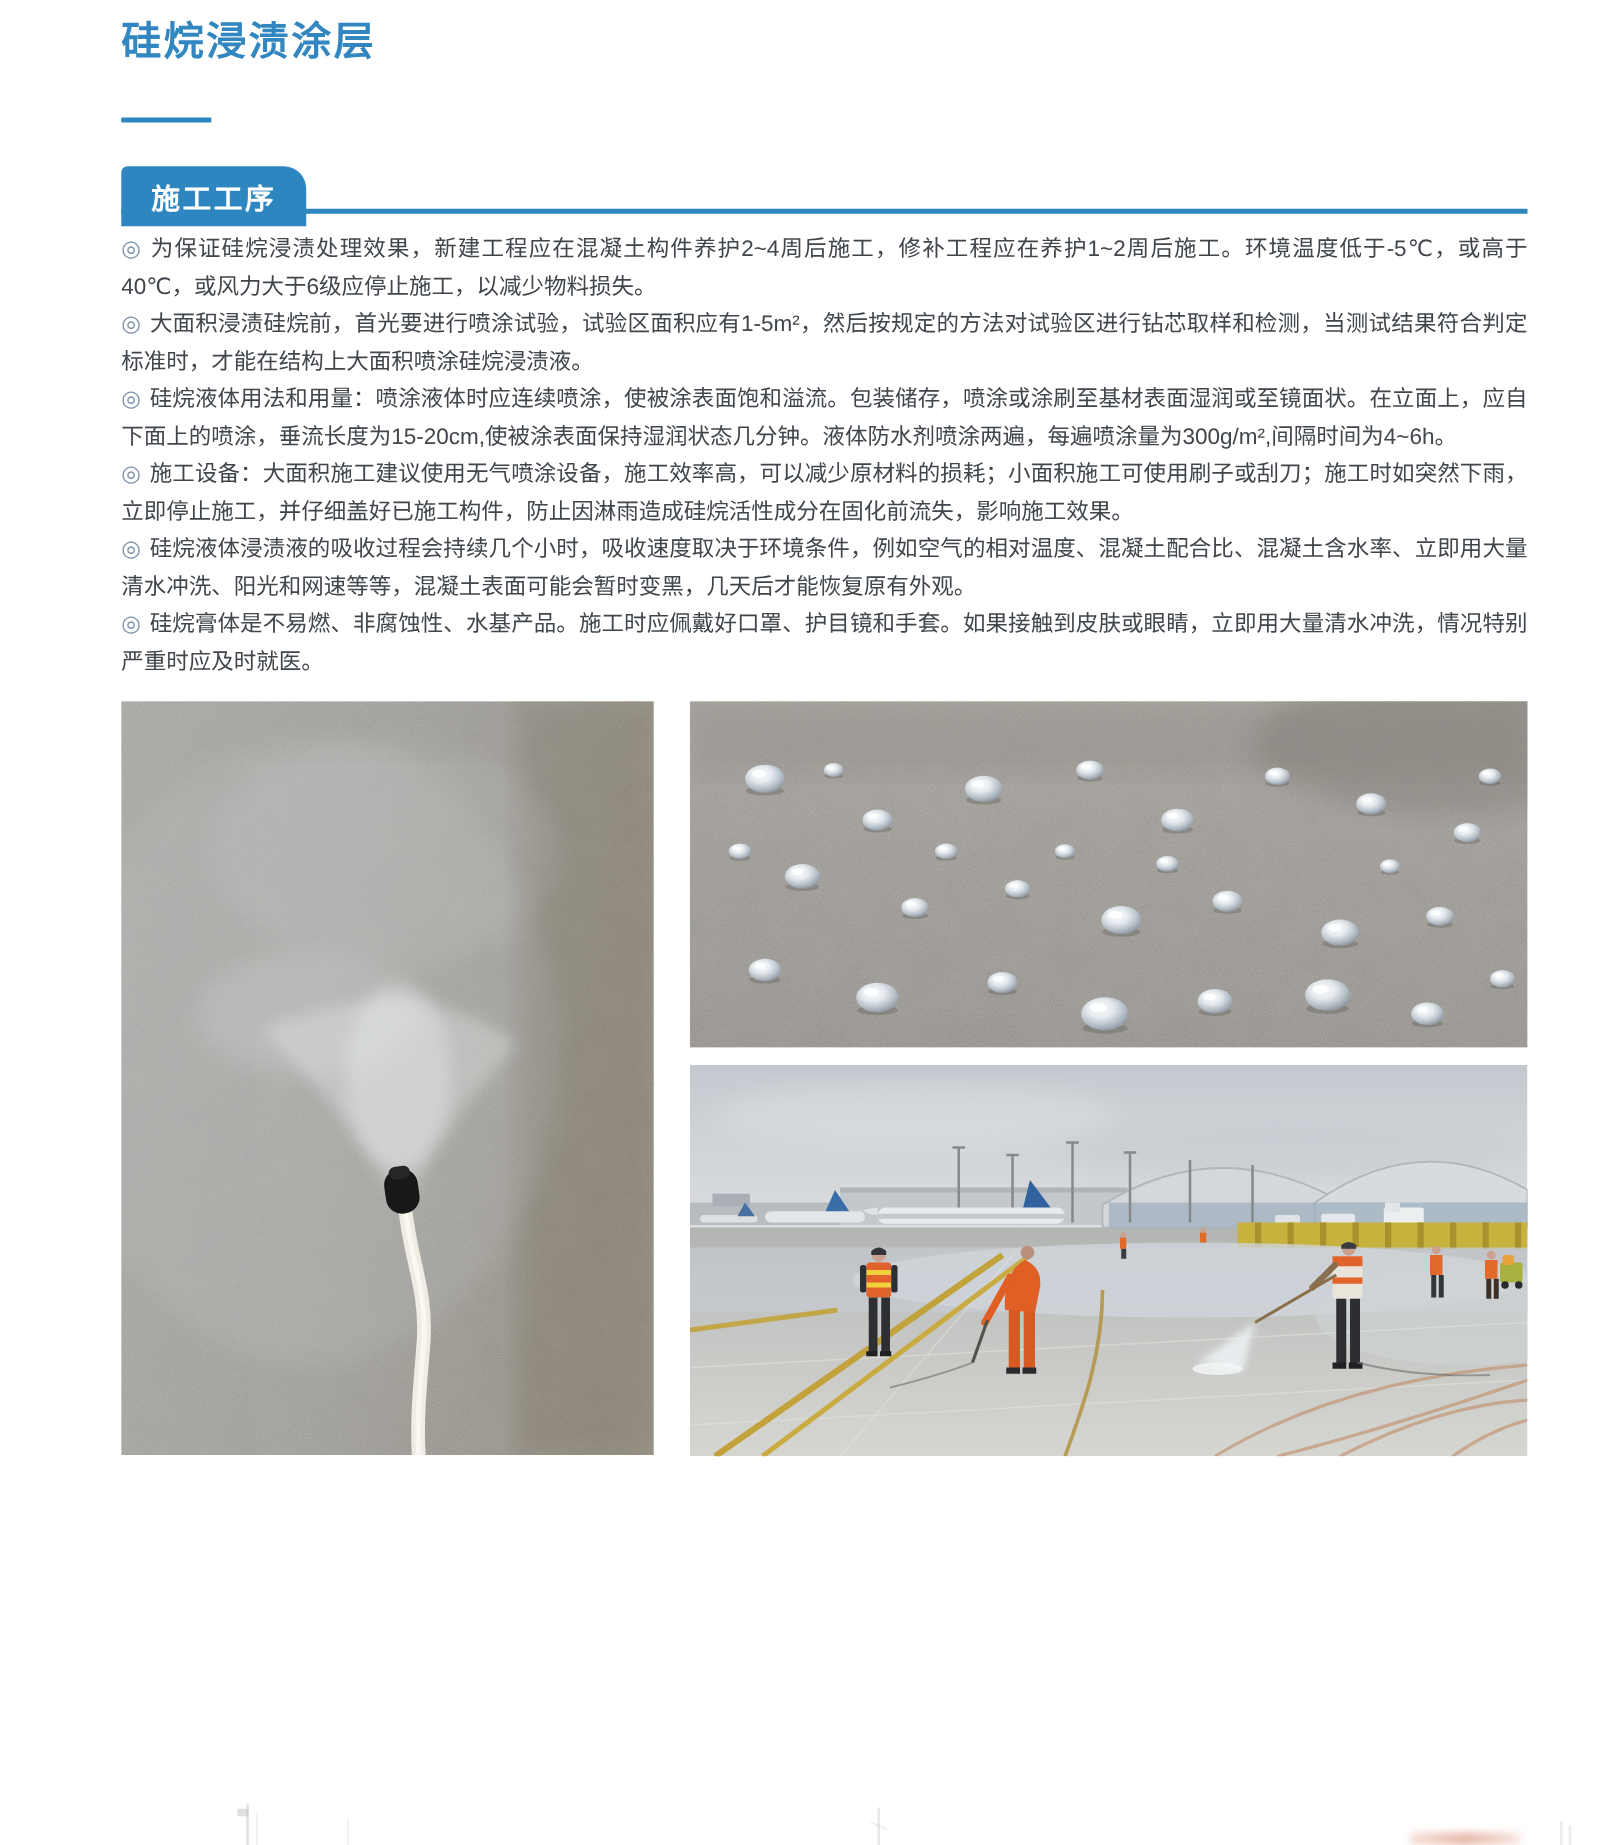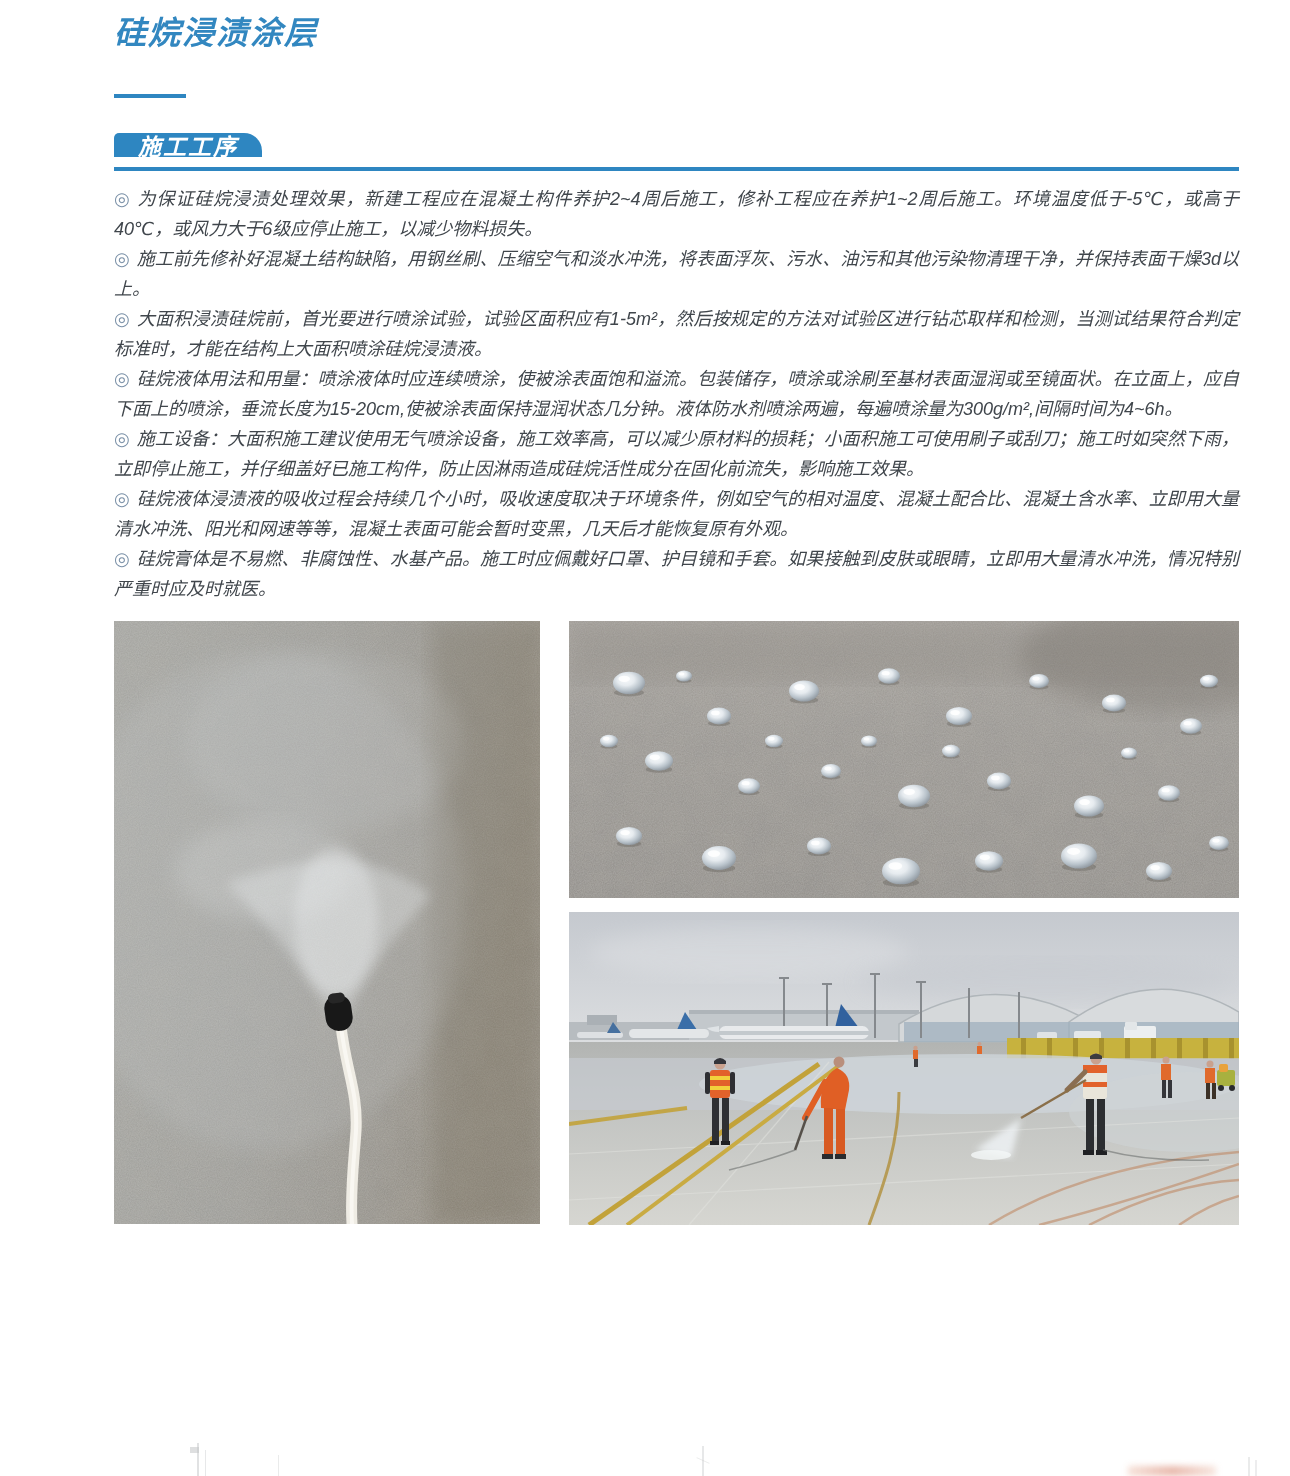--- a/index.html
+++ b/index.html
@@ -8,30 +8,30 @@
     --body-text:#40464c;
     --bullet:#7b91a8;
   }
   *{box-sizing:border-box;}
   html,body{margin:0;padding:0;}
   body{
     width:1290px;height:1476px;position:relative;overflow:hidden;
     background:#ffffff;
     font-family:"Liberation Sans","DejaVu Sans",sans-serif;
   }
-  .content{position:absolute;left:114px;top:0;width:1125px;font-style:italic;}
+  .content{position:absolute;left:97px;top:0;width:1125px;}
   .page-title{
     margin:14px 0 0 0;font-size:32px;line-height:38px;font-weight:bold;
     color:var(--title-blue);letter-spacing:2px;
   }
   .title-rule{width:72px;height:4px;background:var(--accent);margin-top:42px;}
   .tab-row{position:relative;height:38px;margin-top:35px;}
   .tab-row.second{margin-top:43px;}
   .tab{
-    position:absolute;left:0;top:0;height:24px;min-width:148px;
+    position:absolute;left:0;top:0;height:48px;min-width:148px;
     background:var(--accent);color:#fff;font-size:23px;font-weight:bold;
     letter-spacing:2px;display:flex;align-items:center;justify-content:center;
     padding:0 22px;border-radius:5px 18px 0 0;z-index:2;
   }
   .tab-line{position:absolute;left:0;right:0;bottom:0;height:4px;background:var(--accent);}
   .para-list{margin-top:13px;}
   .para{
     font-size:18px;line-height:30px;color:var(--body-text);
     text-align:justify;text-justify:inter-ideograph;margin:0;
   }
@@ -112,21 +112,20 @@
   <h1 class="page-title">硅烷浸渍涂层</h1>
   <div class="title-rule"></div>
 
   <div class="tab-row">
     <div class="tab">施工工序</div>
     <div class="tab-line"></div>
   </div>
   <div class="para-list">
   <p class="para"><span class="bullet">◎</span><span class="para-text">为保证硅烷浸渍处理效果，新建工程应在混凝土构件养护2~4周后施工，修补工程应在养护1~2周后施工。环境温度低于-5℃，或高于40℃，或风力大于6级应停止施工，以减少物料损失。</span></p>
 
-  <p class="para"><span class="bullet">◎</span><span class="para-text">施工前先修补好混凝土结构缺陷，用钢丝刷、压缩空气和淡水冲洗，将表面浮灰、污水、油污和其他污染物清理干净，并保持表面干燥3d以上。</span></p>
 
   <p class="para"><span class="bullet">◎</span><span class="para-text">大面积浸渍硅烷前，首光要进行喷涂试验，试验区面积应有1-5m²，然后按规定的方法对试验区进行钻芯取样和检测，当测试结果符合判定标准时，才能在结构上大面积喷涂硅烷浸渍液。</span></p>
 
   <p class="para"><span class="bullet">◎</span><span class="para-text">硅烷液体用法和用量：喷涂液体时应连续喷涂，使被涂表面饱和溢流。包装储存，喷涂或涂刷至基材表面湿润或至镜面状。在立面上，应自下面上的喷涂，垂流长度为15-20cm,使被涂表面保持湿润状态几分钟。液体防水剂喷涂两遍，每遍喷涂量为300g/m²,间隔时间为4~6h。</span></p>
 
 
   <p class="para"><span class="bullet">◎</span><span class="para-text">施工设备：大面积施工建议使用无气喷涂设备，施工效率高，可以减少原材料的损耗；小面积施工可使用刷子或刮刀；施工时如突然下雨，立即停止施工，并仔细盖好已施工构件，防止因淋雨造成硅烷活性成分在固化前流失，影响施工效果。</span></p>
 
 
   <p class="para"><span class="bullet">◎</span><span class="para-text">硅烷液体浸渍液的吸收过程会持续几个小时，吸收速度取决于环境条件，例如空气的相对温度、混凝土配合比、混凝土含水率、立即用大量清水冲洗、阳光和网速等等，混凝土表面可能会暂时变黑，几天后才能恢复原有外观。</span></p>

